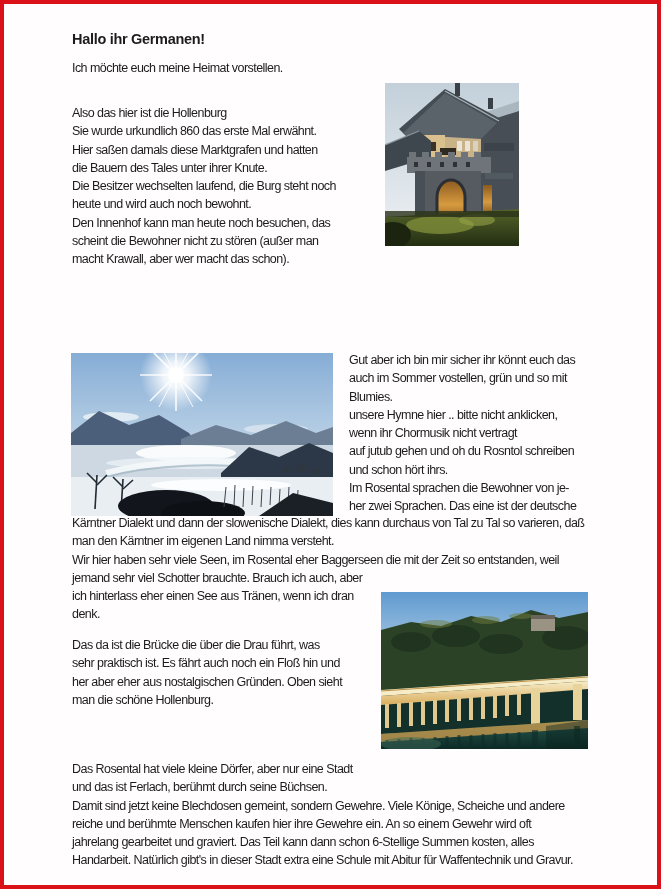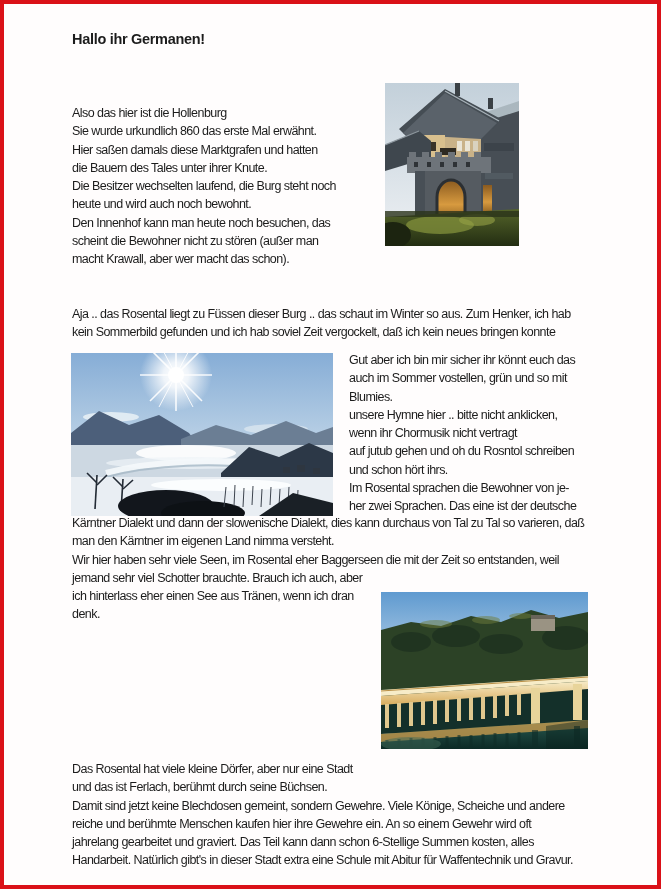--- a/index.html
+++ b/index.html
@@ -32,20 +32,21 @@
   }
   .photo svg{display:block;width:100%;height:100%;}
 </style>
 </head>
 <body>
 
 <div class="page">
 
   <div class="heading" style="left:68px;top:27px;">Hallo ihr Germanen!</div>
 
+  <div class="para" style="left:68px;top:55px;width:320px;">Ich möchte euch meine Heimat vorstellen.</div>
 
   <div class="para" style="left:68px;top:100px;width:312px;">Also das hier ist die Hollenburg
 Sie wurde urkundlich 860 das erste Mal erwähnt.
 Hier saßen damals diese Marktgrafen und hatten
 die Bauern des Tales unter ihrer Knute.
 Die Besitzer wechselten laufend, die Burg steht noch
 heute und wird auch noch bewohnt.
 Den Innenhof kann man heute noch besuchen, das
 scheint die Bewohner nicht zu stören (außer man
 macht Krawall, aber wer macht das schon).</div>
@@ -106,22 +107,20 @@
       <rect x="98" y="102" width="9" height="34" fill="url(#carch)"></rect>
       <polygon points="0,134 134,126 134,163 0,163" fill="url(#cgrass)"></polygon>
       <ellipse cx="55" cy="142" rx="34" ry="9" fill="#7e8c3a" opacity="0.8"></ellipse>
       <ellipse cx="92" cy="137" rx="18" ry="6" fill="#96a146" opacity="0.6"></ellipse>
       <ellipse cx="8" cy="152" rx="18" ry="13" fill="#1c2410"></ellipse>
       <rect x="0" y="128" width="134" height="6" fill="#2a331a" opacity="0.8"></rect>
     </svg>
   </div>
 
 
-  <div class="para" style="left:68px;top:301px;width:540px;">Aja .. das Rosental liegt zu Füssen dieser Burg .. das schaut im Winter so aus. Zum Henker, ich hab
-kein Sommerbild gefunden und ich hab soviel Zeit vergockelt, daß ich kein neues bringen konnte</div>
 
   <div class="photo" style="left:67px;top:349px;width:262px;height:163px;">
     <svg viewBox="0 0 262 163" preserveAspectRatio="none">
       <defs>
         <linearGradient id="wsky" x1="0" y1="0" x2="0" y2="1">
           <stop offset="0" stop-color="#86add6"></stop>
             <stop offset="0.7" stop-color="#c9dbea"></stop>
             <stop offset="1" stop-color="#dfeaf2"></stop>
         </linearGradient>
         <radialGradient id="wsun" cx="0.5" cy="0.5" r="0.5">
@@ -268,20 +267,24 @@
           <line x1="126" y1="141" x2="126" y2="157"></line>
           <line x1="138" y1="140" x2="138" y2="157"></line>
         <line x1="154" y1="138" x2="154" y2="157" stroke-width="6"></line>
           <line x1="196" y1="134" x2="196" y2="157" stroke-width="6"></line>
       </g>
       <ellipse cx="30" cy="152" rx="30" ry="7" fill="#3f6a58" opacity="0.5"></ellipse>
       <polygon points="165,134 207,128 207,157 165,157" fill="#0a241f" opacity="0.45"></polygon>
     </svg>
   </div>
 
+  <div class="para" style="left:68px;top:632px;width:305px;">Das da ist die Brücke die über die Drau führt, was
+sehr praktisch ist. Es fährt auch noch ein Floß hin und
+her aber eher aus nostalgischen Gründen. Oben sieht
+man die schöne Hollenburg.</div>
 
   <div class="para" style="left:68px;top:756px;width:540px;">Das Rosental hat viele kleine Dörfer, aber nur eine Stadt
 und das ist Ferlach, berühmt durch seine Büchsen.
 Damit sind jetzt keine Blechdosen gemeint, sondern Gewehre. Viele Könige, Scheiche und andere
 reiche und berühmte Menschen kaufen hier ihre Gewehre ein. An so einem Gewehr wird oft
 jahrelang gearbeitet und graviert. Das Teil kann dann schon 6-Stellige Summen kosten, alles
 Handarbeit. Natürlich gibt's in dieser Stadt extra eine Schule mit Abitur für Waffentechnik und Gravur.</div>
 
 </div>
 

